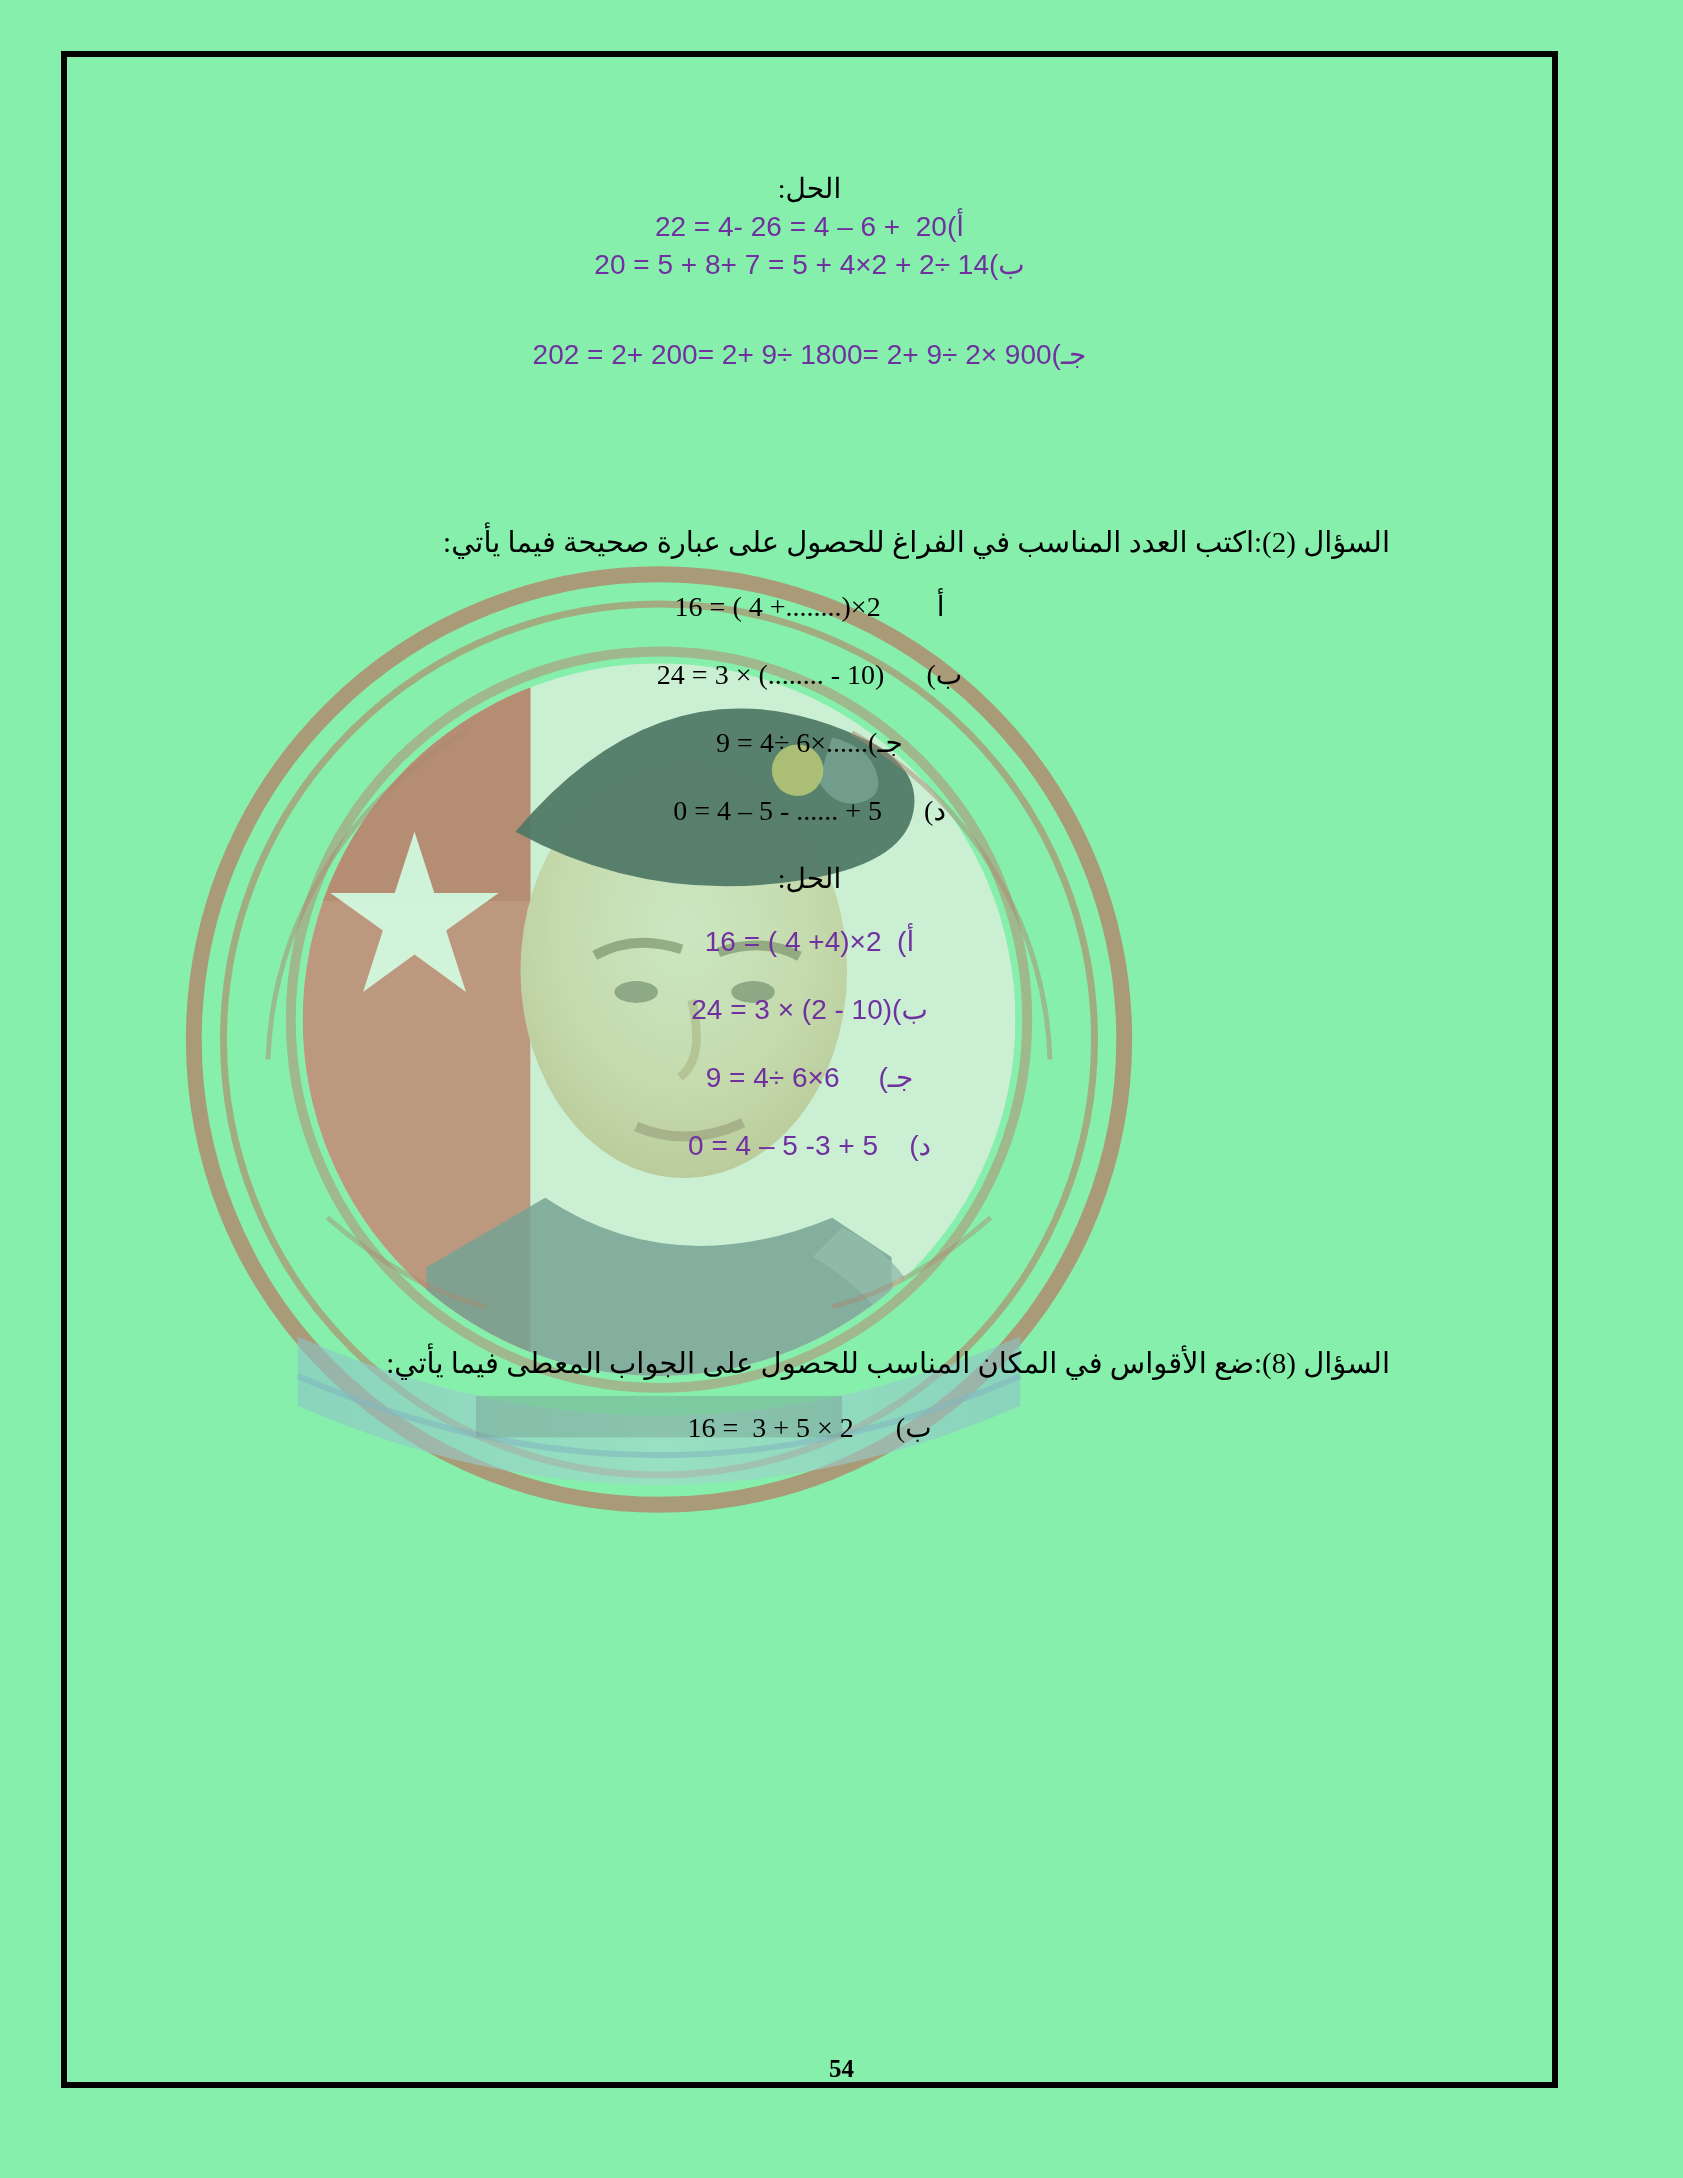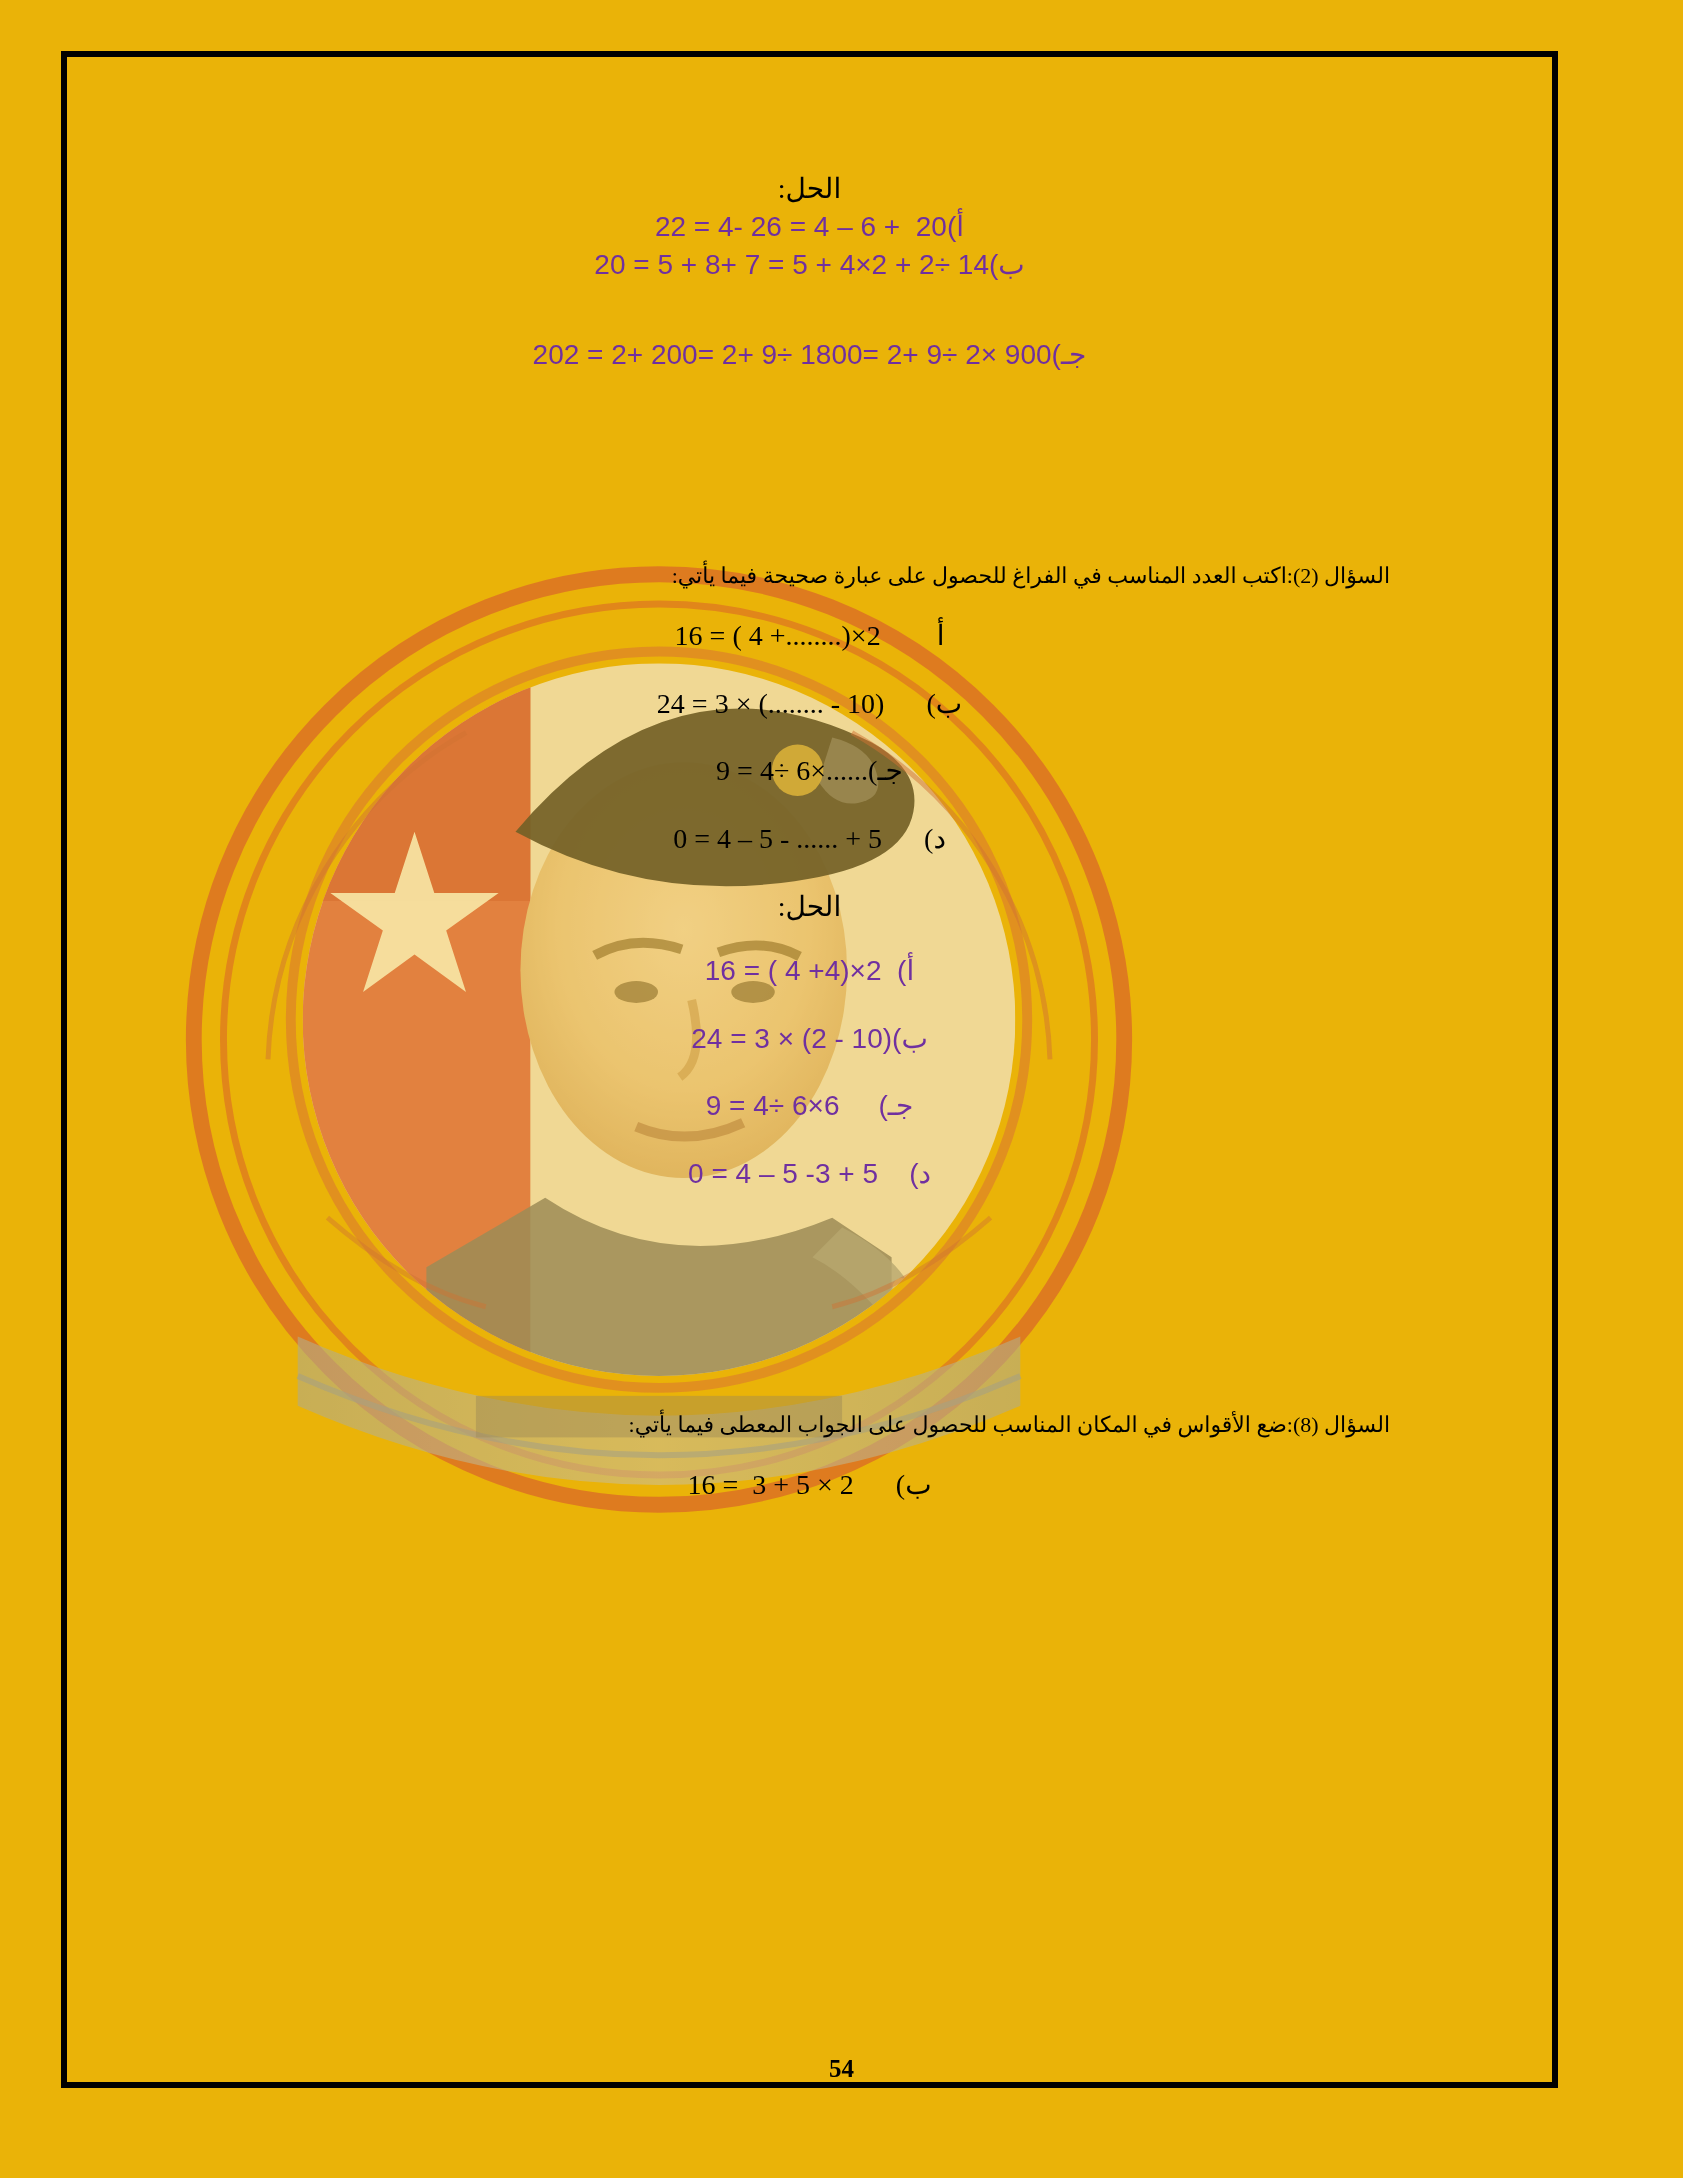--- a/index.html
+++ b/index.html
@@ -4,21 +4,21 @@
 <style>
   html, body {
     margin: 0;
     padding: 0;
     background: #ffffff;
   }
   .page {
     position: relative;
     width: 1683px;
     height: 2178px;
-    background: #eab308;
+    background: #86efac;
     overflow: hidden;
     font-family: "Liberation Serif", serif;
   }
   
   .page-border {
     position: absolute;
     left: 61px;
     top: 51px;
     width: 1497px;
     height: 2037px;
@@ -52,24 +52,23 @@
   .line {
     direction: rtl;
     unicode-bidi: isolate;
     white-space: pre-wrap;
     line-height: 1.35;
   }
   .center { text-align: center; }
   .right { text-align: right; }
 
   .ar-head {
-    font-size: 22px;
-    color: #000000;
-    font-family: "Liberation Serif", serif;
-    margin-top: 38px;
+    font-size: 29px;
+    color: #000000;
+    font-family: "Liberation Serif", serif;
   }
   .sol-label {
     font-size: 28px;
     color: #000000;
     font-family: "Liberation Serif", serif;
   }
   .answer {
     font-size: 28px;
     color: #7030A0;
     font-weight: normal;

